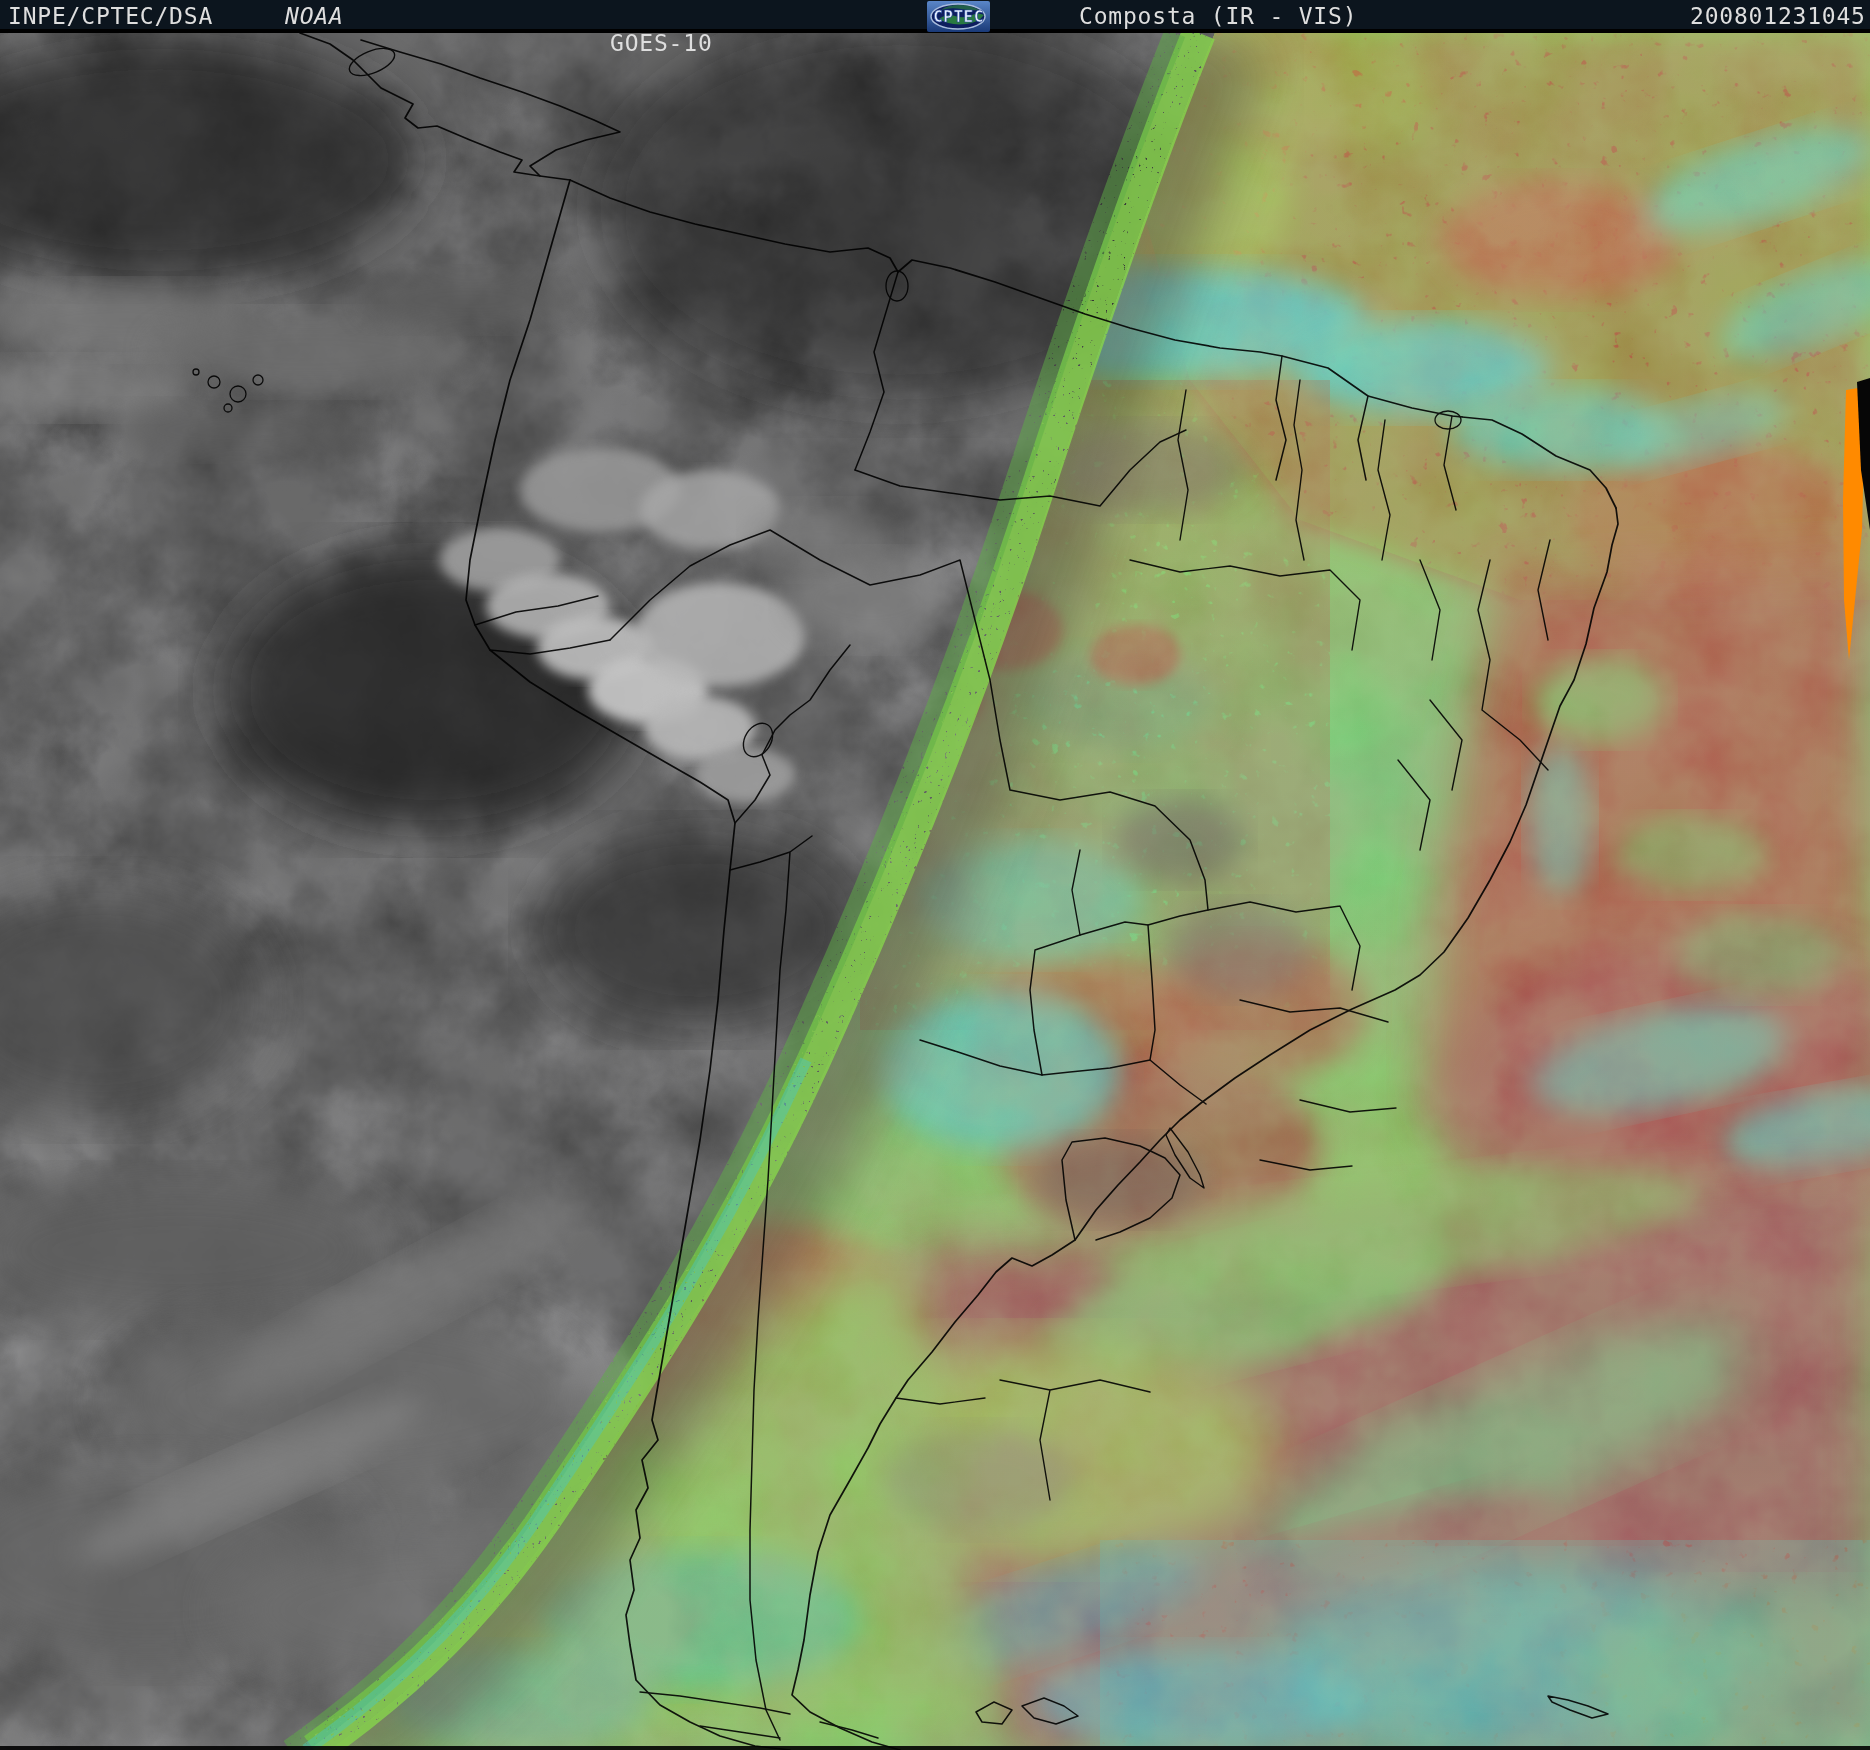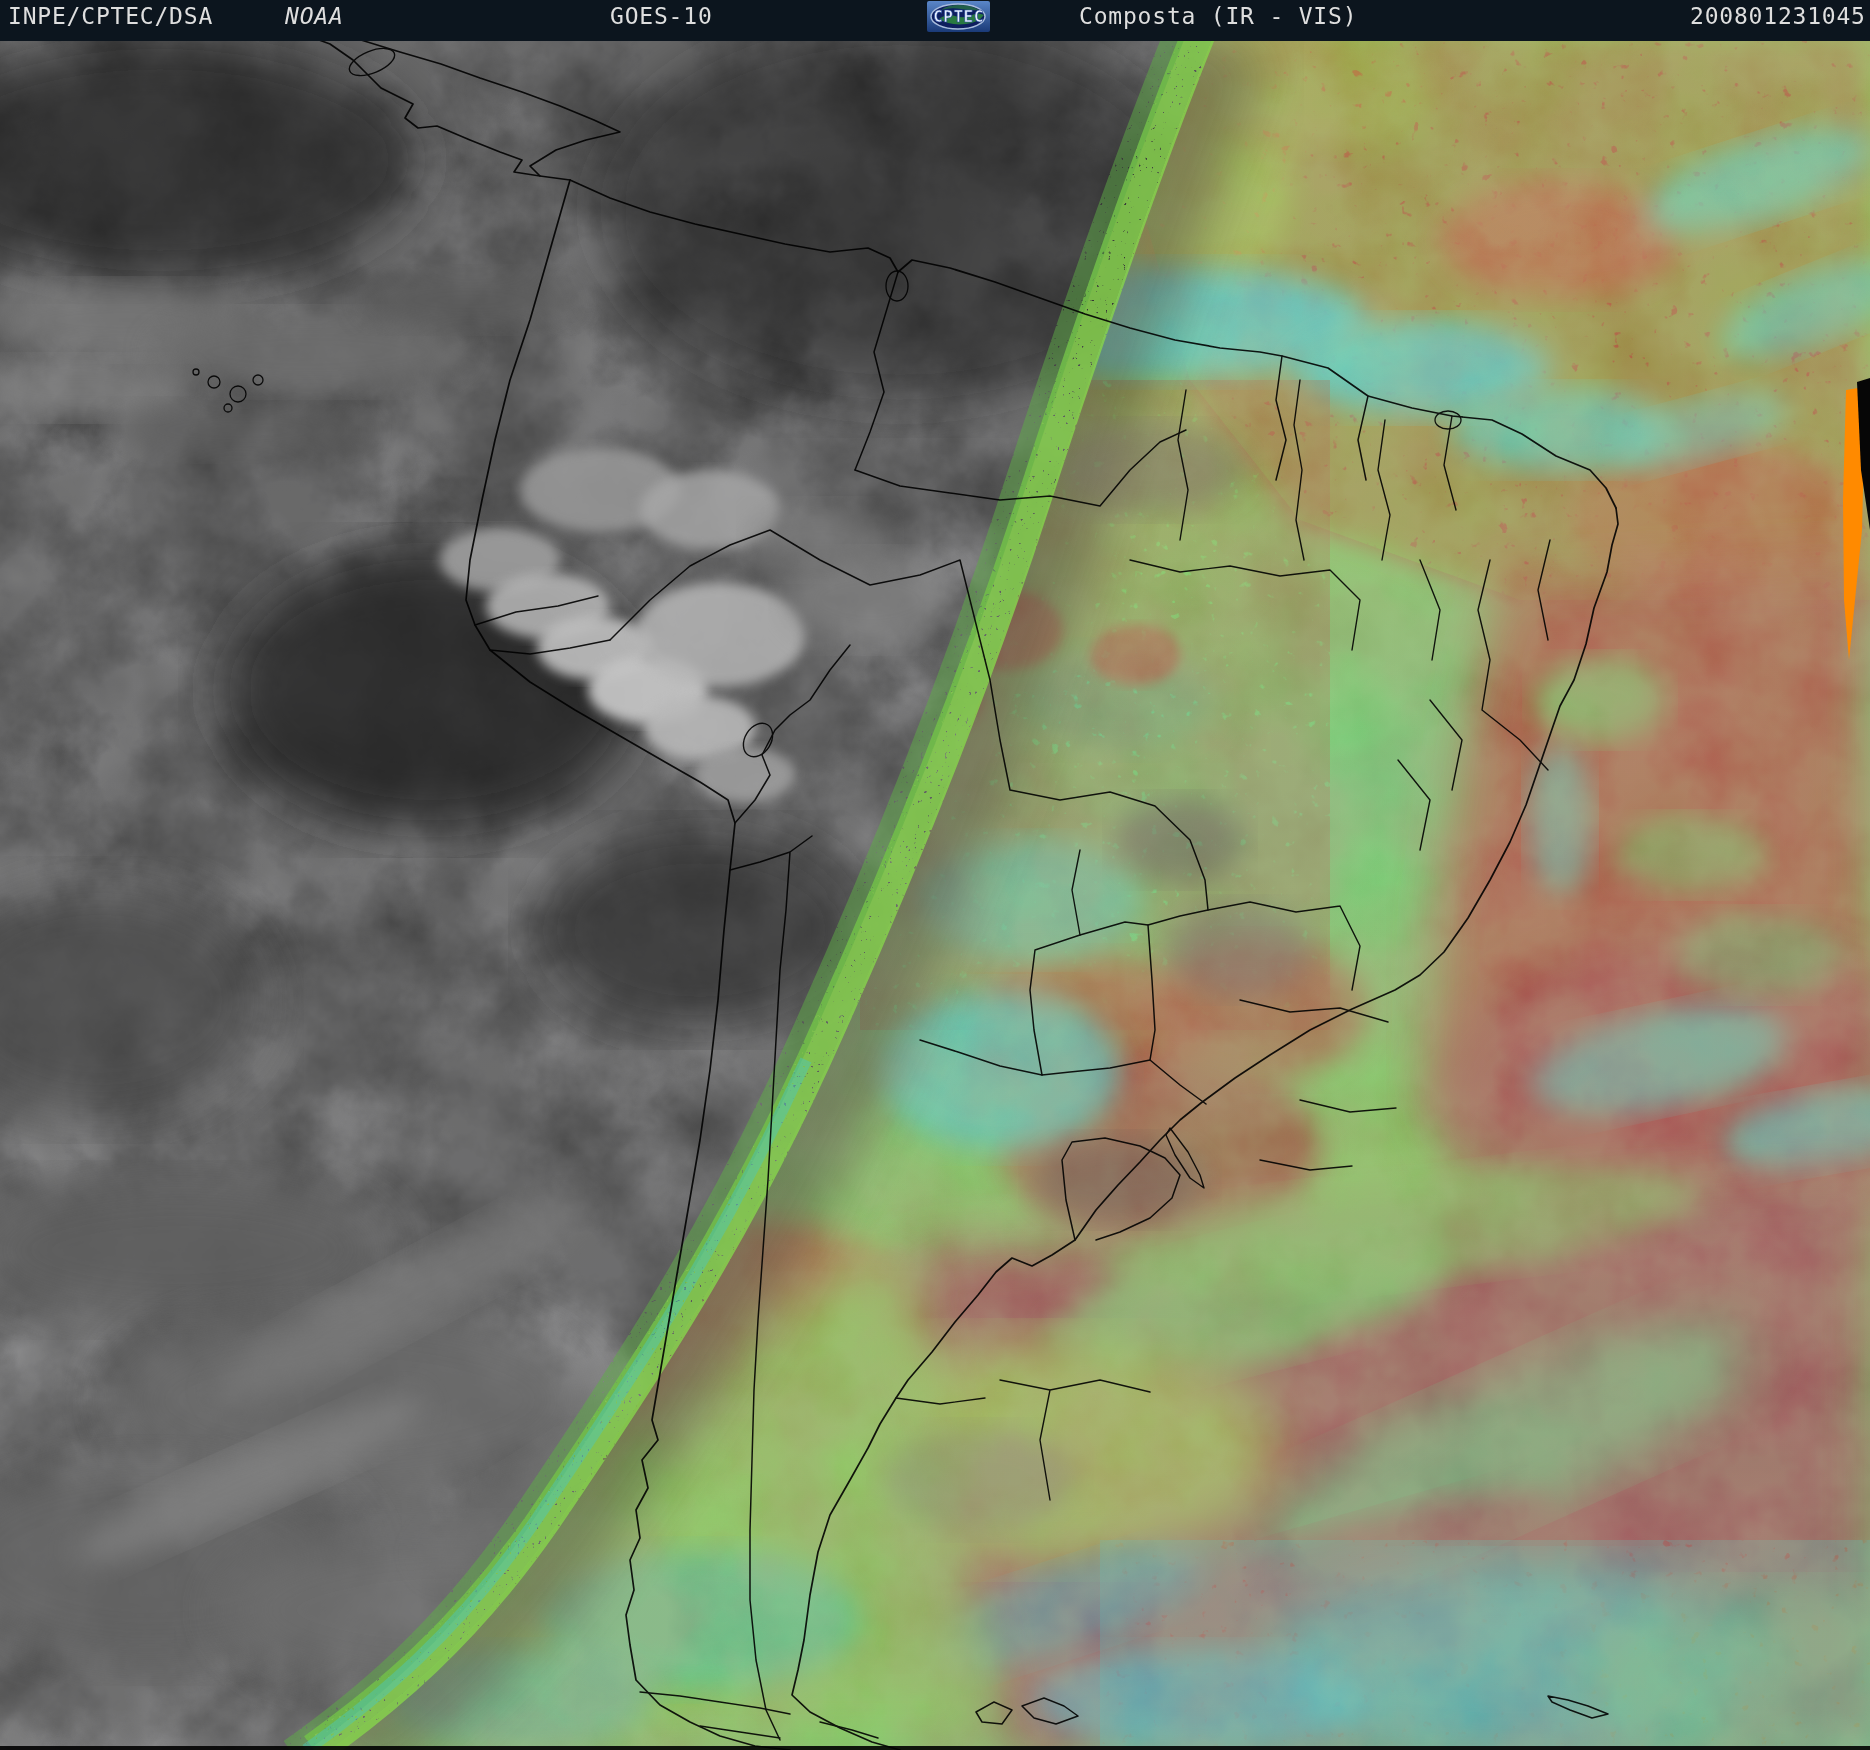--- a/index.html
+++ b/index.html
@@ -1,24 +1,24 @@
 <!DOCTYPE html>
 <html><head>
 <meta charset="utf-8">
 <style>
   html,body{margin:0;padding:0;background:#000;}
   body{width:1870px;height:1750px;position:relative;overflow:hidden;
        font-family:"DejaVu Sans Mono","Liberation Mono",monospace;}
-  .hdr{position:absolute;top:0;left:0;width:1870px;height:41px;
+  .hdr{position:absolute;top:0;left:0;width:1870px;height:29px;
        background:#0c151e;z-index:5;}
   .hdr span{position:absolute;top:3px;font-size:23px;letter-spacing:.8px;
        color:#dedede;white-space:pre;}
   .h-agency{left:8px;}
   .h-noaa{left:285px;font-style:italic;}
-  .h-sat{left:610px;}
+  .h-sat{left:610px;margin-top:27px;}
   .h-prod{left:1079px;text-align:center;}
   .h-time{left:1690px;}
   .logo{position:absolute;left:927px;top:1px;width:63px;height:31px;z-index:6;}
   .map{position:absolute;top:33px;left:0;z-index:1;}
 </style>
 </head>
 <body>
 
 <div class="hdr">
   <span class="h-agency">INPE/CPTEC/DSA</span>

